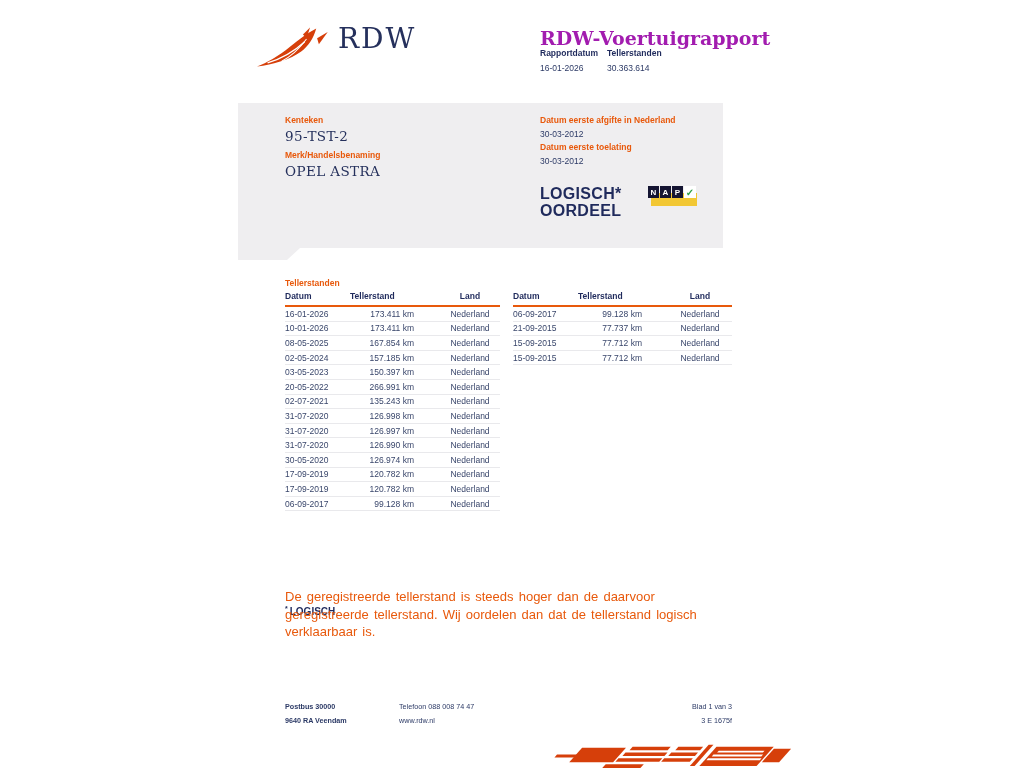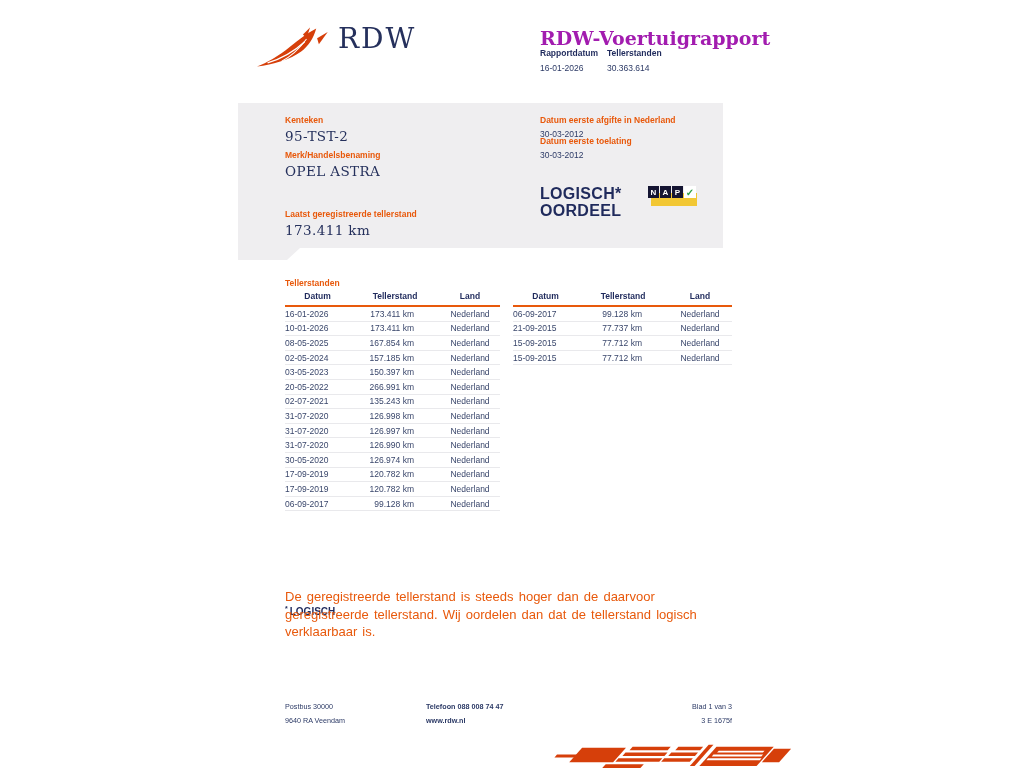--- a/index.html
+++ b/index.html
@@ -40,36 +40,36 @@
   .nap-sq { position:absolute; top:0; width:11px; height:12px; background:#141432;
             color:#fff; font-size:8px; font-weight:bold; display:flex; align-items:center; justify-content:center; }
   .nap-check { position:absolute; left:36px; top:0; width:12px; height:12px; background:#fff;
                color:#2ca048; font-size:10px; font-weight:bold; display:flex; align-items:center; justify-content:center; }
 
   
   .section-title { position:absolute; left:285px; top:278px; font-size:8.5px; font-weight:bold; color:#e8590c; }
   .tbl { position:absolute; top:291px; border-collapse:collapse; table-layout:fixed; }
   .tbl-left  { left:285px; width:215px; }
   .tbl-right { left:513px; width:219px; }
-  .tbl th { font-size:8.5px; font-weight:bold; color:#1f2a5c; text-align:center;
+  .tbl th { font-size:8.5px; font-weight:bold; color:#1f2a5c; text-align:left;
             padding:0 0 4px 0; border-bottom:2px solid #e8590c; }
   .tbl th.land, .tbl td.land { text-align:center; }
   .tbl col.c-datum { width:65px; } .tbl col.c-stand { width:90px; }
   .tbl td { font-size:8.5px; color:#39466b; height:13.6px; padding:0; border-bottom:1px solid #e9e9ec; vertical-align:middle; }
   .km { display:inline-block; width:64px; text-align:right; }
 
   
   .footnote-title { position:absolute; left:285px; top:605px; font-size:10px; font-weight:bold; color:#1f2a5c; }
   .footnote-title .ast { font-size:7px; vertical-align:4px; margin-right:2px; }
   .footnote-text { position:absolute; left:285px; top:588px; width:428px;
                    font-size:13px; line-height:17.5px; color:#e8590c; word-spacing:1.5px; }
 
   
   .footer-col { position:absolute; top:700px; font-size:7.2px; color:#2c3a66; line-height:14px; }
-  .f-left { left:285px; } .f-mid { left:426px;font-weight:bold; } .f-right { left:602px; width:130px; text-align:right; }
+  .f-left { left:285px;font-weight:bold; } .f-mid { left:399px; } .f-right { left:602px; width:130px; text-align:right; }
 
   
   .bottom-art { position:absolute; left:545px; top:741px; width:248px; height:27px; }
 </style>
 </head>
 <body>
 
 <div class="page">
 
   <svg class="logo-feather" viewBox="0 0 90 52">
@@ -95,29 +95,25 @@
 
   <div class="panel">
     <div class="pl" style="top:12px">
       <div class="fld-label">Kenteken</div>
       <div class="fld-value-lg">95-TST-2</div>
     </div>
     <div class="pl" style="top:47px">
       <div class="fld-label">Merk/Handelsbenaming</div>
       <div class="fld-value-lg">OPEL ASTRA</div>
     </div>
-    <div class="pl" style="top:106px">
-      <div class="fld-label">Laatst geregistreerde tellerstand</div>
-      <div class="fld-value-lg">173.411 km</div>
-    </div>
     <div class="pr" style="top:12px">
       <div class="fld-label">Datum eerste afgifte in Nederland</div>
       <div class="fld-value-sm">30-03-2012</div>
     </div>
-    <div class="pr" style="top:33px">
+    <div class="pr" style="top:39px">
       <div class="fld-label">Datum eerste toelating</div>
       <div class="fld-value-sm">30-03-2012</div>
     </div>
     <div class="oordeel">
       <div>LOGISCH*</div>
       <div>OORDEEL</div>
     </div>
     <div class="nap">
       <div class="nap-yellow"></div>
       <div class="nap-sq" style="left:0">N</div>

